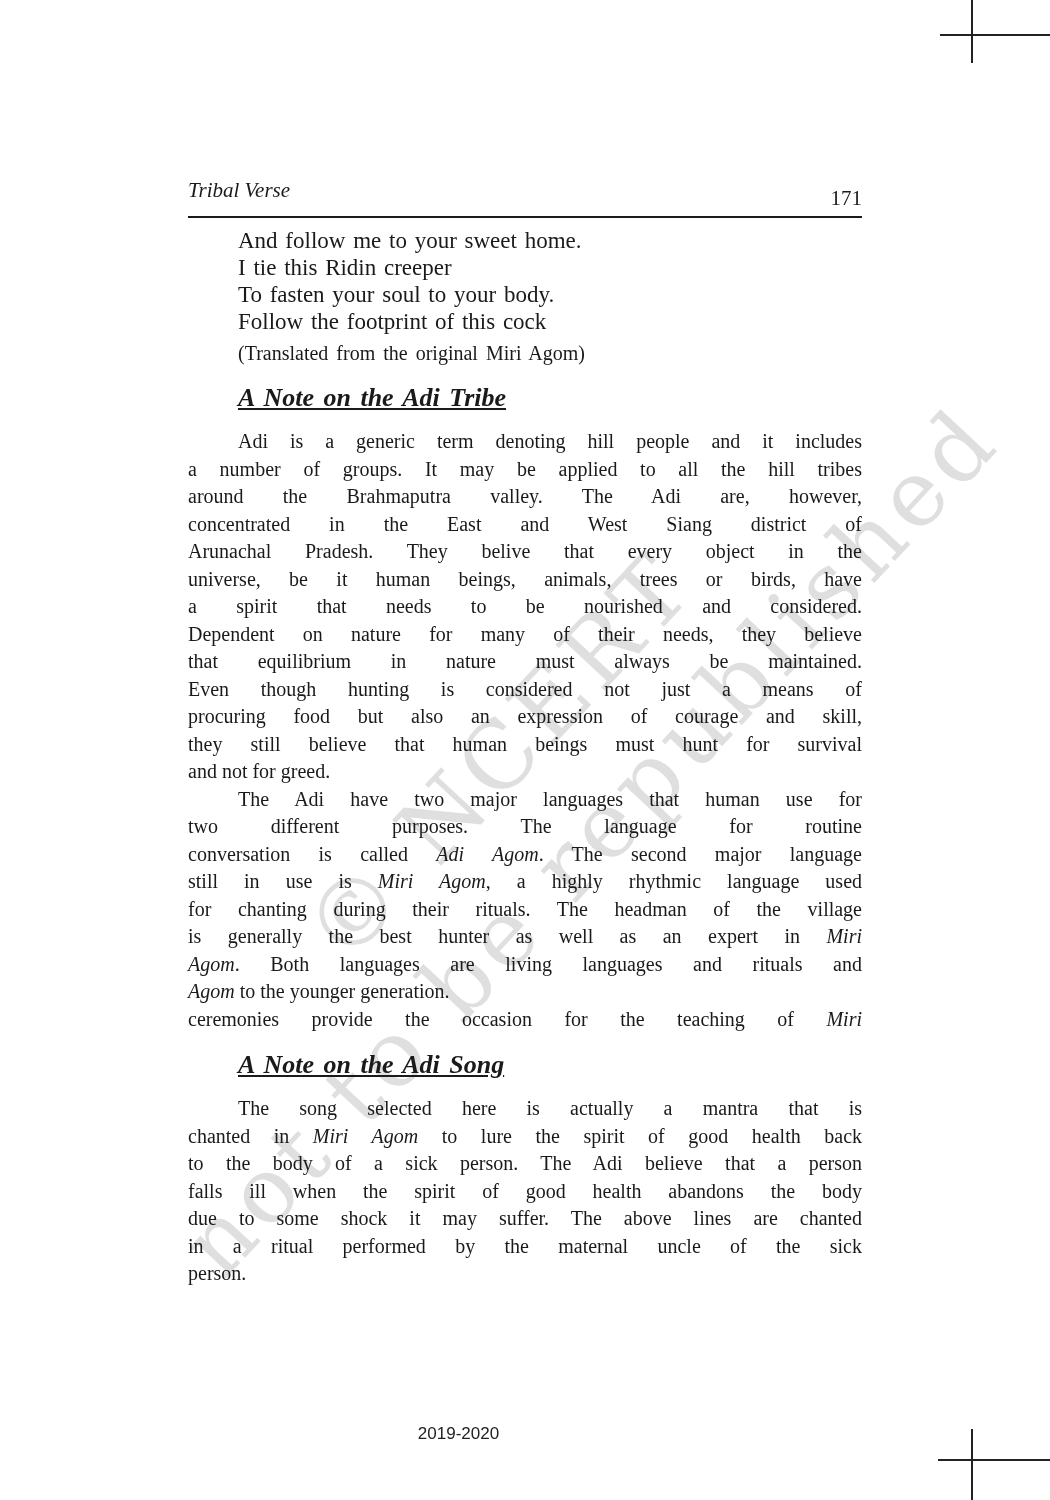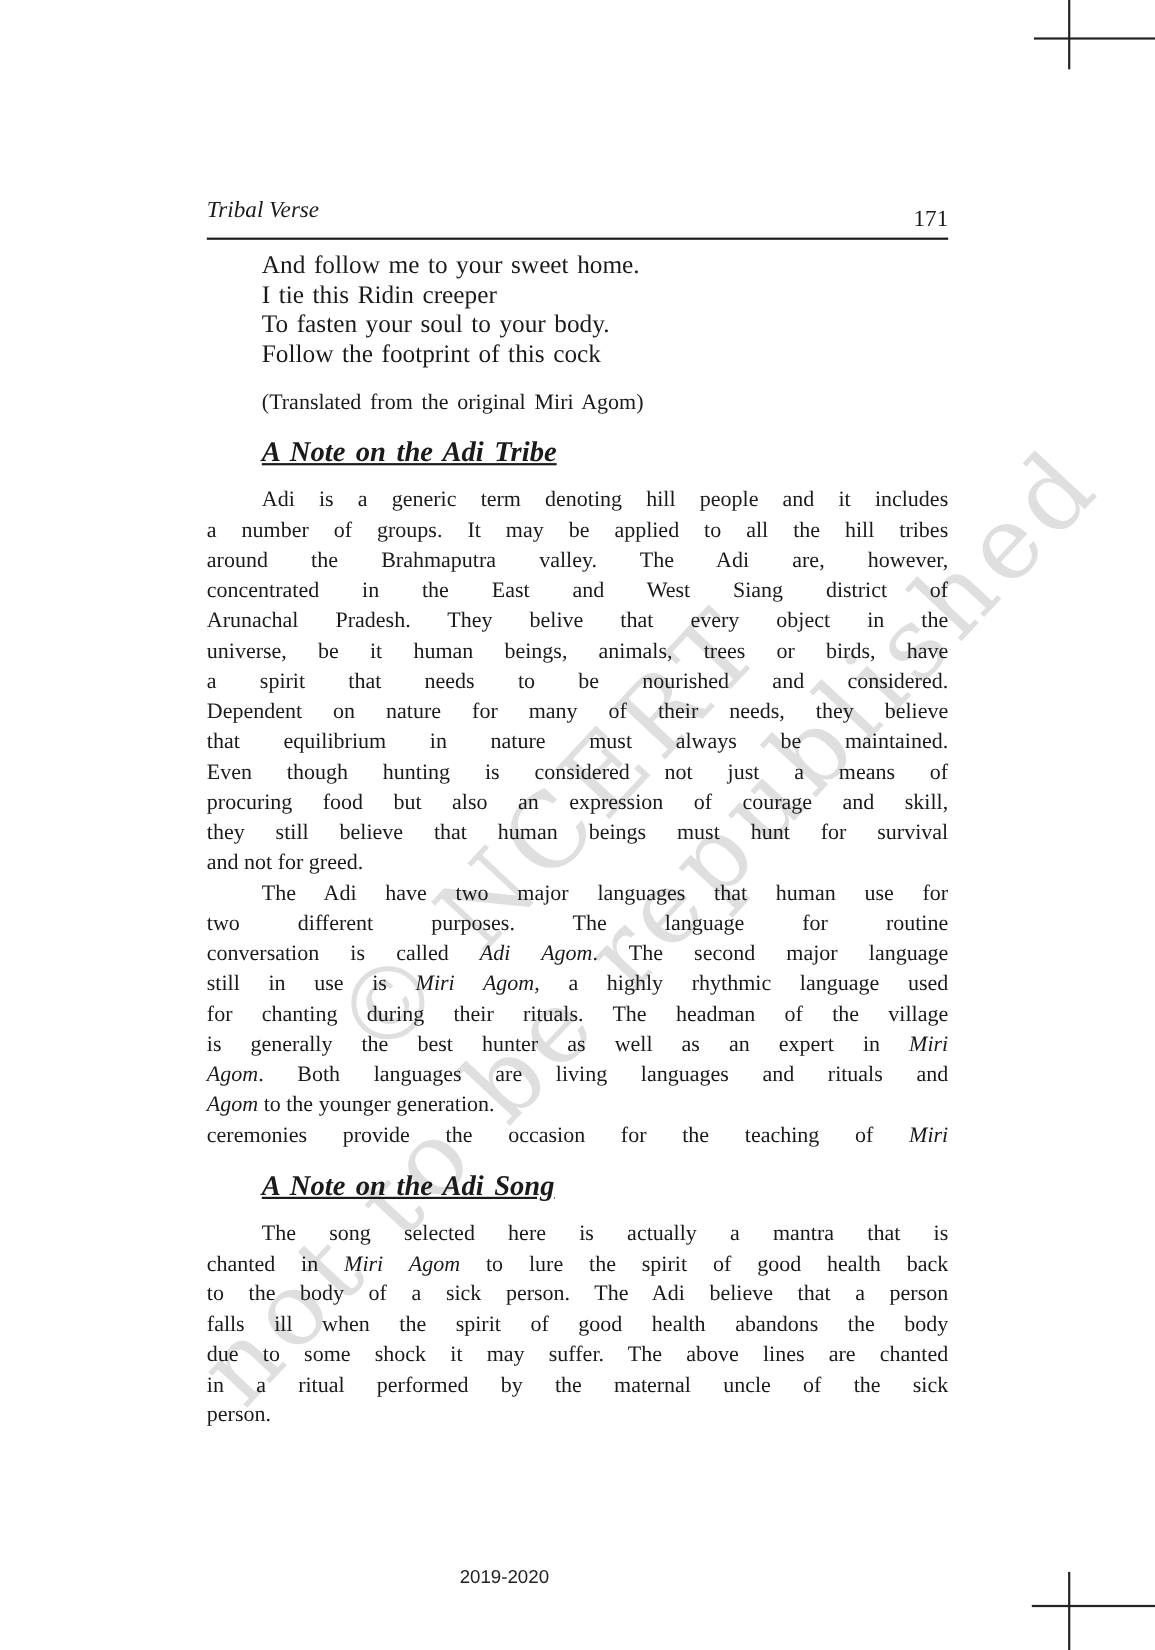--- a/index.html
+++ b/index.html
@@ -61,21 +61,21 @@
     margin-top: 9px;
     padding-left: 50px;
     font-size: 23px;
     line-height: 27px;
     word-spacing: 2px;
   }
   .translation-note {
     padding-left: 50px;
     font-size: 20px;
     line-height: 26px;
-    margin-top: 18px;
+    margin-top: 5px;
     word-spacing: 3px;
   }
 
   .section-heading {
     padding-left: 50px;
     font-size: 26px;
     line-height: 32px;
     font-weight: bold;
     font-style: italic;
     margin: 16px 0 14px 0;

